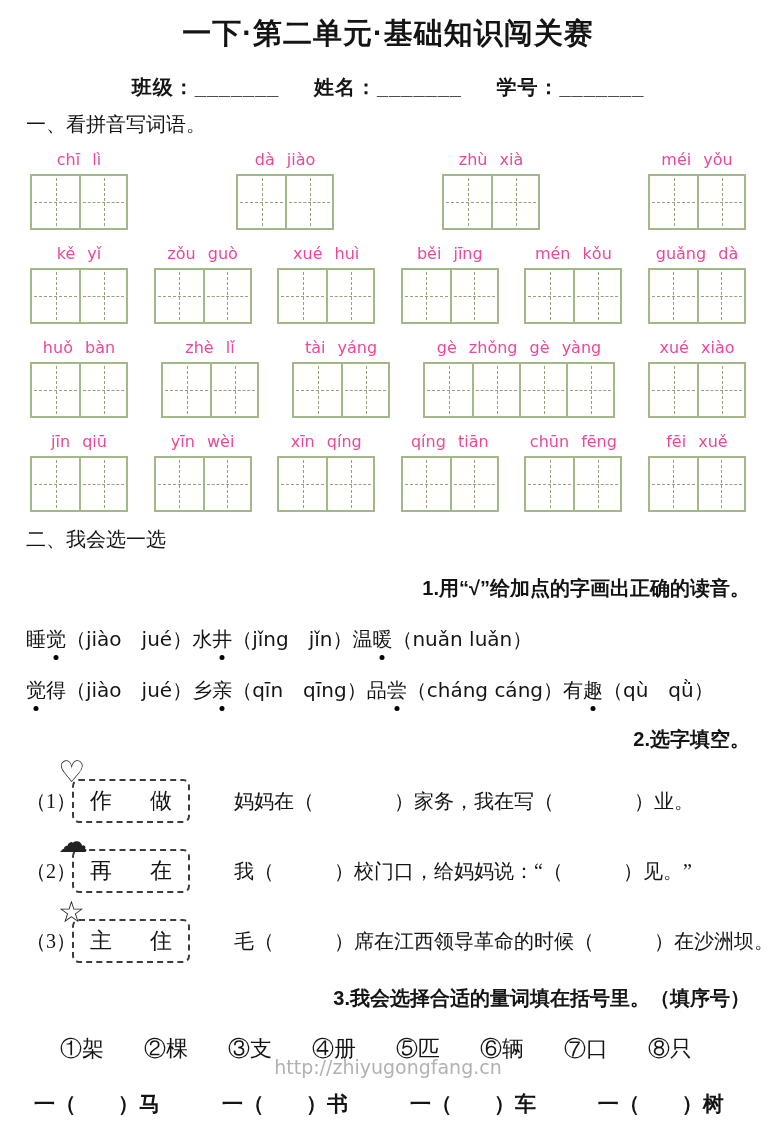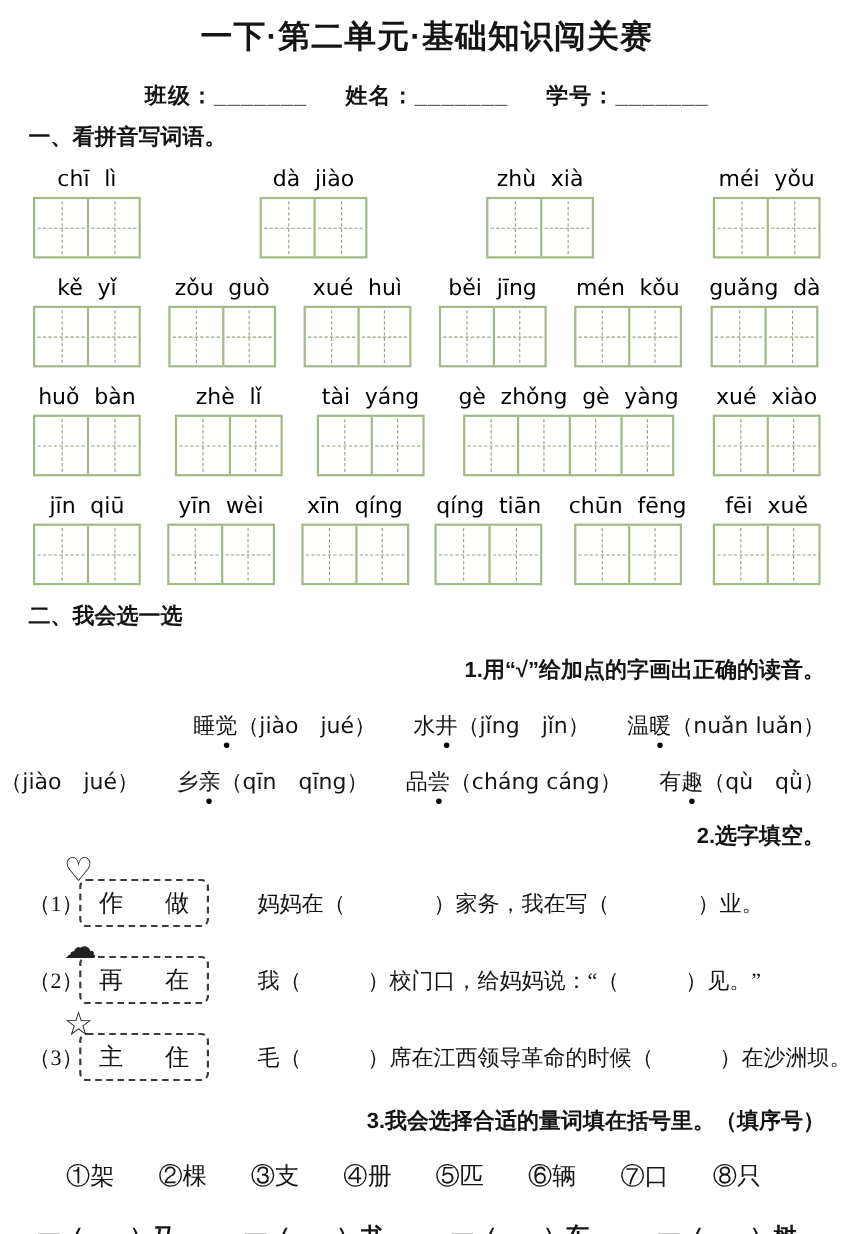--- a/index.html
+++ b/index.html
@@ -4,35 +4,35 @@
 <style>
   * { box-sizing: border-box; margin: 0; padding: 0; }
   html,body { width: 776px; height: 1122px; background: #fff; overflow: hidden; }
   body { font-family: "Liberation Sans", sans-serif; color: #141414; }
   .page { position: relative; width: 776px; height: 820px; padding: 10px 26px 0 26px; }
 
   .title { text-align: center; font-size: 29px; font-weight: bold; letter-spacing: 1px; margin-top: 4px; }
   .info-line { text-align: center; font-size: 20px; font-weight: bold; margin-top: 20px; letter-spacing: 1px; }
   .info-line span { margin: 0 14px; }
 
-  .sec-head { font-size: 20px; font-weight: bold; margin-top: 10px; }
+  .sec-head { font-size: 20px; font-weight: normal; margin-top: 10px; }
 
   
   .py-row { display: flex; justify-content: space-between; margin: 12px 4px 14px 4px; }
   .word { display: flex; flex-direction: column; align-items: center; }
-  .py { font-family: "DejaVu Sans", sans-serif; font-size: 20px; color: #000000; white-space: nowrap; word-spacing: 7px; margin-bottom: 5px; }
+  .py { font-family: "DejaVu Sans", sans-serif; font-size: 16px; color: #ec4899; white-space: nowrap; word-spacing: 7px; margin-bottom: 5px; }
   .box { display: flex; border: 2px solid #a2b889; background: #fffffd; }
   .cell { width: 47px; height: 52px; position: relative; }
   .cell + .cell { border-left: 2px solid #a2b889; }
   .cell::before { content:""; position:absolute; top:2px; bottom:2px; left:50%; width:0; border-left:1px dashed #95a17f; }
   .cell::after  { content:""; position:absolute; left:2px; right:2px; top:50%; height:0; border-top:1px dashed #95a17f; }
 
   
   .sub-head { font-size: 20px; font-weight: bold; margin-top: 22px; text-align: right; }
-  .read-row { display: flex; justify-content: flex-end; align-items: baseline; font-size: 20px; margin: 24px 0 2px 0; gap: 34px; }
+  .read-row { display: flex; justify-content: flex-start; align-items: baseline; font-size: 20px; margin: 24px 0 2px 0; }
   .ritem { white-space: nowrap; }
   .ch { position: relative; display: inline-block; font-family: "Liberation Serif", serif; }
   .ch.dot::after { content:""; position:absolute; left:50%; transform:translateX(-50%); bottom:-7px; width:5px; height:5px; background:#000; border-radius:50%; }
   .opts { font-family: "DejaVu Sans", sans-serif; font-size: 20px; }
 
   .fill-row { display: flex; align-items: center; margin-top: 26px; }
   .fnum { width: 46px; font-size: 20px; font-family: "Liberation Serif", serif; flex: 0 0 auto; }
   .fbox { position: relative; flex: 0 0 auto; width: 118px; height: 44px; border: 2px dashed #3c3c3c; border-radius: 7px; display: flex; align-items: center; justify-content: space-between; padding: 0 16px; font-size: 22px; font-family: "Liberation Serif", serif; }
   .ficon { position: absolute; top: -24px; left: -16px; font-size: 30px; line-height: 1; font-family: "DejaVu Sans", sans-serif; color: #222; }
   .fsent { margin-left: 44px; font-size: 20px; font-family: "Liberation Serif", serif; white-space: nowrap; }
@@ -281,14 +281,15 @@
   </div>
 
   <div class="quant-grid">
     <span>一（　　）马</span>
     <span>一（　　）书</span>
     <span>一（　　）车</span>
     <span>一（　　）树</span>
 
   </div>
 
+  <div class="watermark">http://zhiyugongfang.cn</div>
 
 </div>
 
 </body></html>

